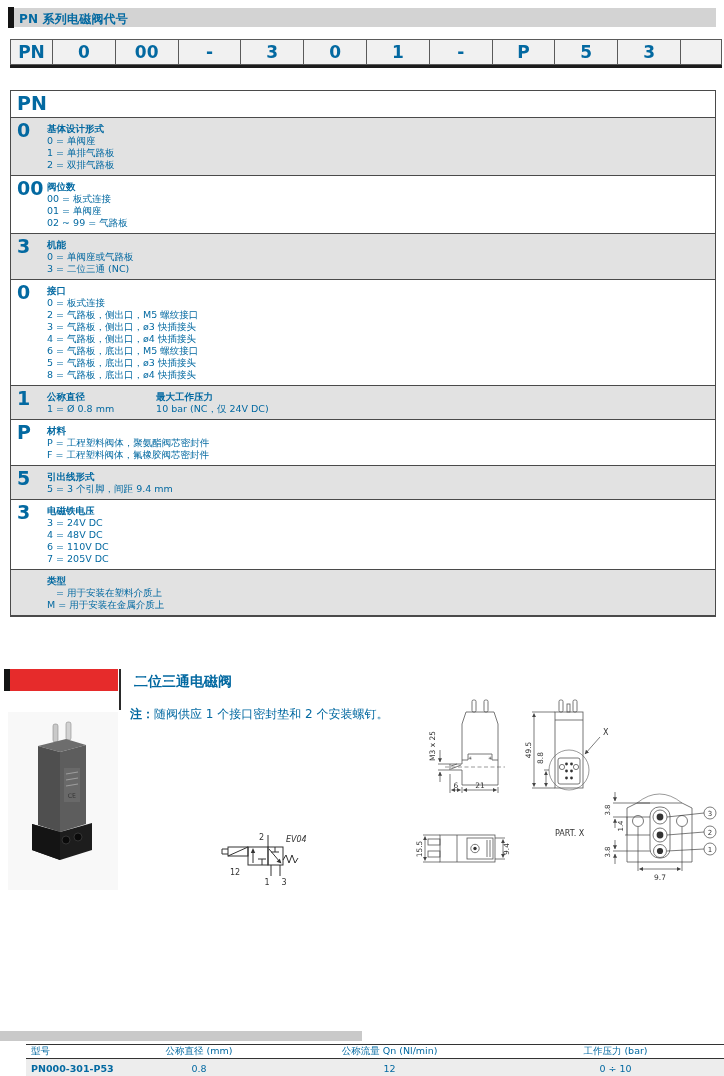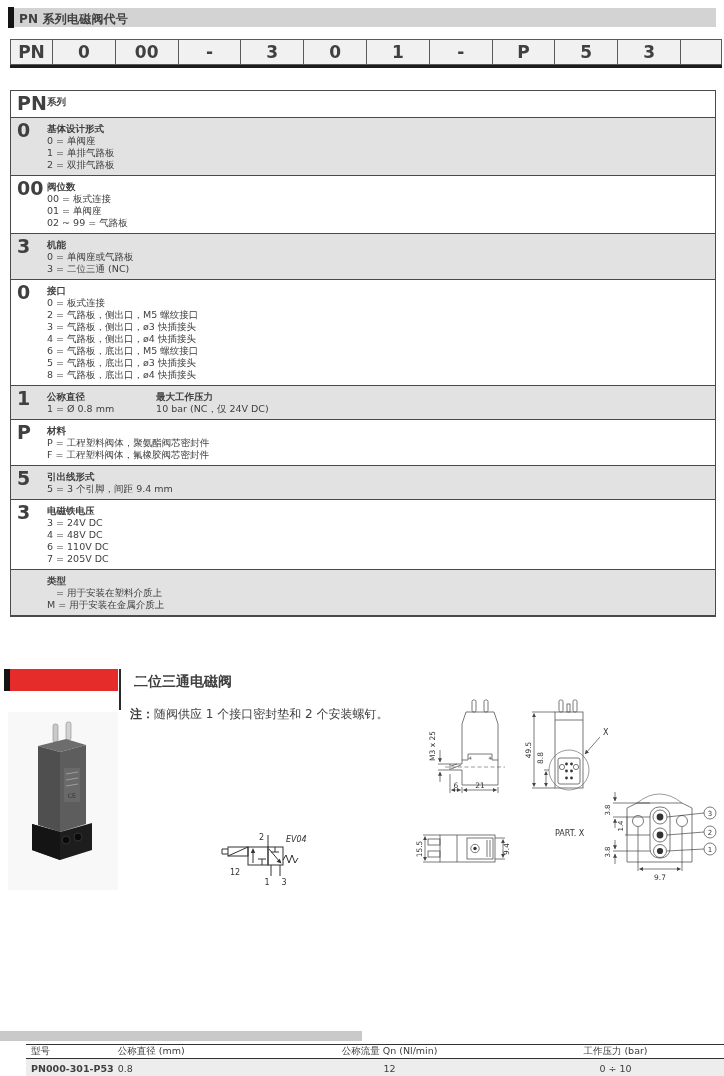--- a/index.html
+++ b/index.html
@@ -1,18 +1,18 @@
 <!DOCTYPE html>
 <html><head>
 <meta charset="utf-8">
 <style>
   * { margin:0; padding:0; box-sizing:border-box; }
   body { background:#fff; }
   .page { position:relative; width:724px; height:1076px; background:#ffffff;
-          font-family:"DejaVu Sans","Liberation Sans",sans-serif; color:#404040; overflow:hidden; }
+          font-family:"DejaVu Sans","Liberation Sans",sans-serif; color:#0369a1; overflow:hidden; }
 
   
   .header-bar { position:absolute; left:8px; top:8px; width:708px; height:19px; background:#d3d3d3; }
   .header-accent { position:absolute; left:-0px; top:-1px; width:6px; height:21px; background:#141414; }
   .header-title { position:absolute; left:11px; top:3px; font-size:12px; font-weight:bold; letter-spacing:.2px; }
 
   
   .code-row { position:absolute; left:10px; top:39px; width:712px; height:29px; display:flex;
               border-bottom:3px solid #1c1c1c; }
   .code-cell { flex:1 1 0; background:#f1f1f1; border:1px solid #5a5a5a; border-right:none;
@@ -49,21 +49,21 @@
   svg text { font-family:"DejaVu Sans","Liberation Sans",sans-serif; fill:#333; }
 
   
   .footer-band { position:absolute; left:0; top:1031px; width:362px; height:10px; background:#c9c9c9; }
   .spec { position:absolute; left:26px; top:1044px; width:706px; font-size:9.5px; }
   .spec-header { display:flex; align-items:center; height:15px;
                  border-top:1px solid #333; border-bottom:1px solid #333; }
   .spec-datarow { display:flex; align-items:center; height:22px; background:#ededed;
                   border-bottom:3px solid #9a9a9a; }
   .sc1 { flex:0 0 13%; padding-left:5px; text-align:left; }
-  .sc2 { flex:0 0 23%; }
+  .sc2 { flex:0 0 23%; text-align:center; }
   .sc3 { flex:0 0 31%; text-align:center; }
   .sc4 { flex:1 1 auto; text-align:center; }
   .spec-datarow .sc1 { font-weight:bold; }
 </style>
 </head>
 <body>
 
 <div class="page">
 
   <div class="header-bar">
@@ -83,23 +83,20 @@
     <div class="code-cell">P</div>
     <div class="code-cell">5</div>
     <div class="code-cell">3</div>
     <div class="code-cell last"></div>
   </div>
 
   <div class="legend">
 
     <div class="lrow">
       <div class="lcode">PN</div>
-      <div class="lbody">
-          <div class="ltitle">系列</div>
-        </div>
     </div>
 
     <div class="lrow gray">
       <div class="lcode">0</div>
       <div class="lbody">
         <div class="ltitle">基体设计形式</div>
         <div class="litem">0 = 单阀座</div>
         <div class="litem">1 = 单排气路板</div>
         <div class="litem">2 = 双排气路板</div>
       </div>

